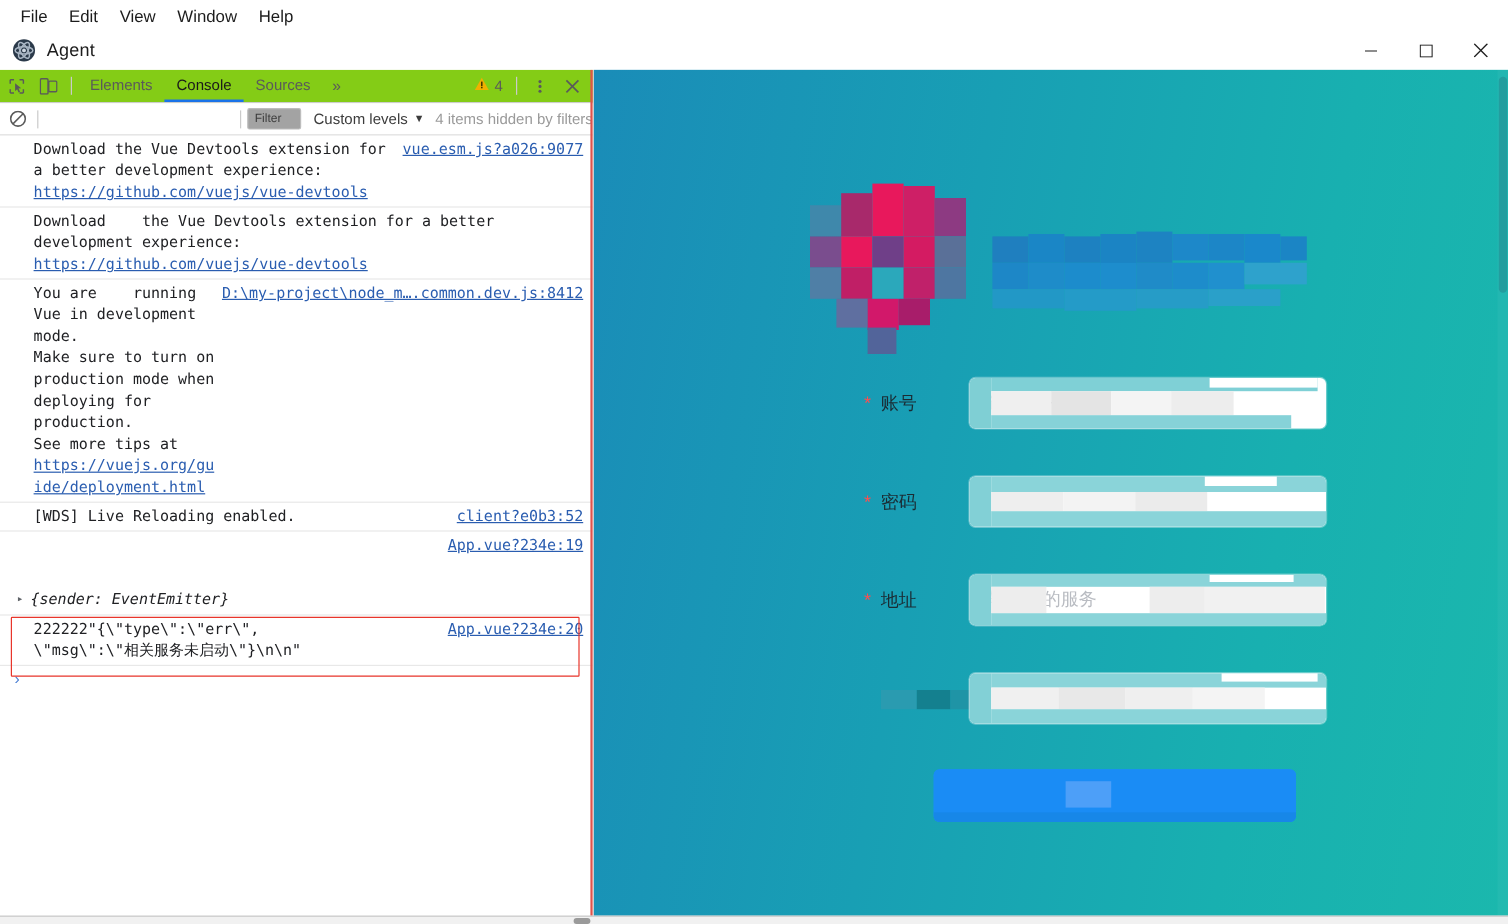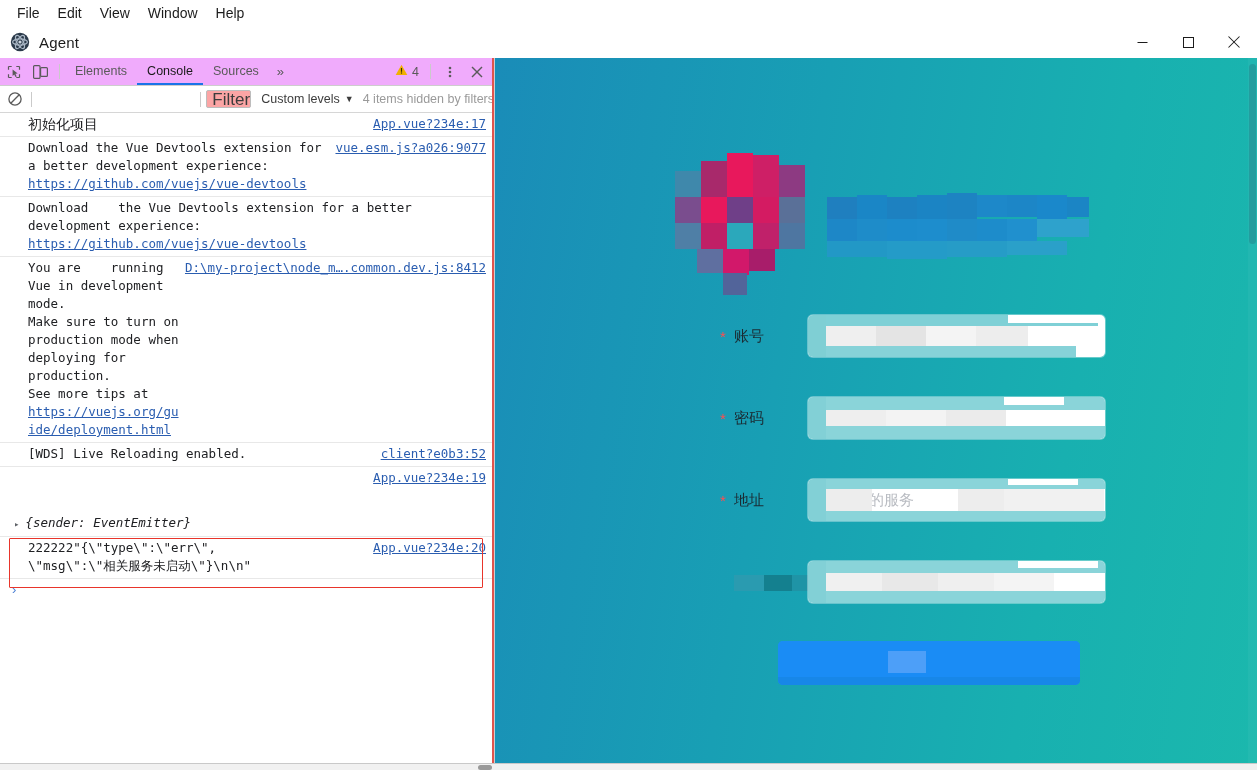--- a/index.html
+++ b/index.html
@@ -38,21 +38,21 @@
   
   #body-split { flex:1 1 auto; display:flex; position:relative; min-height:0; }
 
   
   #devtools {
     width:495px; flex:0 0 495px; background:#ffffff; display:flex; flex-direction:column;
     border-right:1px solid #cdcdcd; position:relative; overflow:hidden;
   }
   #dt-tabbar {
     height:28px; flex:0 0 28px; display:flex; align-items:center;
-    background:#f0abfc; border-bottom:1px solid #cdcdcd; font-size:12px; color:#5a5a5a;
+    background:#84cc16; border-bottom:1px solid #cdcdcd; font-size:12px; color:#5a5a5a;
   }
   .dt-iconbtn { width:27px; height:26px; display:flex; align-items:center; justify-content:center; }
   .dt-sep { width:1px; height:15px; background:#cacaca; margin:0 5px; }
   .dt-tab {
     padding:0 10px; height:27px; line-height:27px; font-size:12.5px; color:#5a5a5a;
     font-family:"Liberation Sans", sans-serif; white-space:nowrap;
   }
   .dt-tab.active { color:#1a1a1a; box-shadow: inset 0 -2px 0 #1a73e8; }
   .dt-more { padding:0 8px; font-size:13px; color:#5a5a5a; }
   .dt-right { margin-left:auto; display:flex; align-items:center; padding-right:4px; }
@@ -61,21 +61,21 @@
   #dt-filterbar {
     height:27px; flex:0 0 27px; display:flex; align-items:center;
     background:#ffffff; border-bottom:1px solid #d6d6d6; font-size:12.5px; color:#3c3c3c;
     overflow:hidden;
   }
   .ctx-select { display:flex; align-items:center; width:190px; padding-left:10px;margin-top:38px; }
   .ctx-select .ctx-label { font-size:12.5px; color:#3c3c3c; }
   .ctx-select .caret { margin-left:auto; margin-right:6px; }
   .filter-box {
     border:1px solid #bdbdbd; border-radius:2px; height:18px; line-height:17px;
-    padding:0 5px; font-size:17px; color:#3c3c3c; background:#fca5a5; min-width:45px;
+    padding:0 5px; font-size:10px; color:#3c3c3c; background:#a3a3a3; min-width:45px;
   }
   .levels { display:flex; align-items:center; gap:5px; margin-left:10px; font-size:12.5px; color:#3c3c3c; white-space:nowrap; }
   .hidden-count { margin-left:9px; font-size:12.5px; color:#9a9a9a; white-space:nowrap; }
 
   #dt-console { flex:1 1 auto; overflow:hidden; position:relative; background:#fff; }
   .log-row {
     display:flex; border-bottom:1px solid #e8e8e8; padding:2px 0 3px 0;
     font-family:"DejaVu Sans Mono","Liberation Mono",monospace;
     font-size:12.5px; line-height:18px; color:#202124; position:relative;
   }
@@ -260,24 +260,20 @@
         <div class="filter-box">Filter</div>
         <div class="levels">
           <span>Custom levels</span>
           <span style="font-size:9px;">▼</span>
         </div>
         <div class="hidden-count">4 items hidden by filters</div>
       </div>
 
       <div id="dt-console">
 
-        <div class="log-row first">
-          <div class="log-msg">初始化项目</div>
-          <div class="log-src">App.vue?234e:17</div>
-        </div>
 
         <div class="log-row">
           <div class="log-msg"><span>Download the Vue Devtools</span> <span>extension for a better development experience:</span>
 <span class="inline-link">https://github.com/vuejs/vue-devtools</span></div>
           <div class="log-src">vue.esm.js?a026:9077</div>
         </div>
 
         <div class="log-row">
           <div class="log-msg"><span>Download</span>    <span>the Vue Devtools extension for a better development experience:</span>
 <span class="inline-link">https://github.com/vuejs/vue-devtools</span></div>

